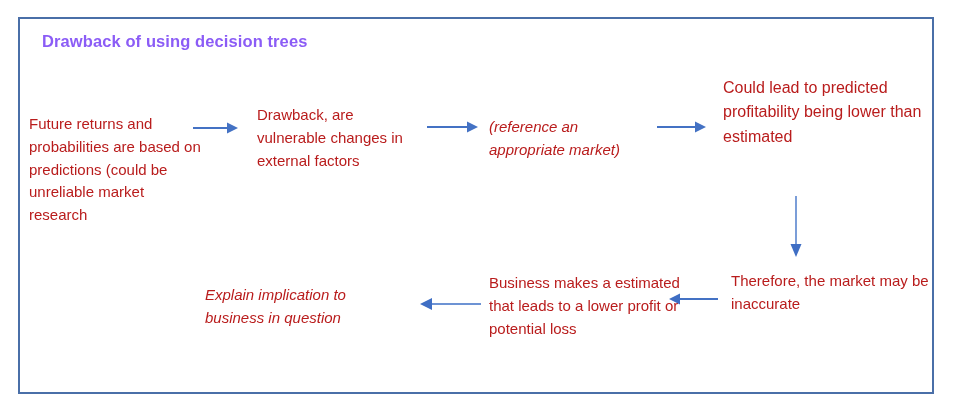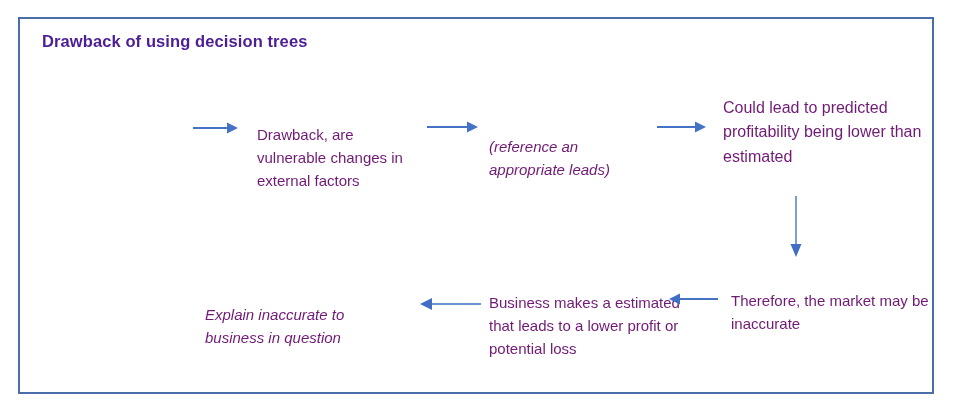--- a/index.html
+++ b/index.html
@@ -27,31 +27,30 @@
     border: 2px solid #4a6fa8;
     box-sizing: border-box;
     background: #ffffff;
   }
   .title {
     position: absolute;
     left: 42px;
     top: 32px;
     font-size: 16.5px;
     font-weight: bold;
-    color: #4c1d95;
+    color: #8b5cf6;
     letter-spacing: 0.1px;
     white-space: nowrap;
   }
   .node {
     position: absolute;
     font-size: 15px;
     line-height: 1.52;
-    color: #701a75;
+    color: #b91c1c;
     white-space: pre-line;
-    margin-top: 20px;
   }
   .node.italic {
     font-style: italic;
   }
   .node .plain {
     font-style: normal;
     display: block;
   }
   .node .ital {
     font-style: italic;
@@ -75,34 +74,35 @@
 </style>
 </head>
 <body>
 
 <div id="canvas">
 
   <div id="frame"></div>
 
   <div class="title">Drawback of using decision trees</div>
 
+  <div class="node" id="node-predictions">Future returns and probabilities are based on predictions (could be unreliable market research</div>
 
   <div class="node" id="node-vulnerable">Drawback, are vulnerable changes in external factors</div>
 
   <div class="node" id="node-pestle">
-    <span class="ital">(reference an appropriate leads)</span>
+    <span class="ital">(reference an appropriate market)</span>
   </div>
 
   <div class="node" id="node-profit">Could lead to predicted profitability being lower than estimated</div>
 
   <div class="node" id="node-outcome">Therefore, the market may be inaccurate</div>
 
   <div class="node" id="node-business">Business makes a estimated that leads to a lower profit or potential loss</div>
 
-  <div class="node italic" id="node-explain">Explain inaccurate to business in question</div>
+  <div class="node italic" id="node-explain">Explain implication to business in question</div>
 
   <div class="arrow" style="left:193px; top:120px;">
     <svg width="46" height="16" viewBox="0 0 46 16">
       <line x1="0" y1="8" x2="34" y2="8" stroke="#4472c4" stroke-width="1.8"></line>
       <polygon points="34,2.5 45,8 34,13.5" fill="#4472c4"></polygon>
     </svg>
   </div>
 
   <div class="arrow" style="left:427px; top:119px;">
     <svg width="52" height="16" viewBox="0 0 52 16">

